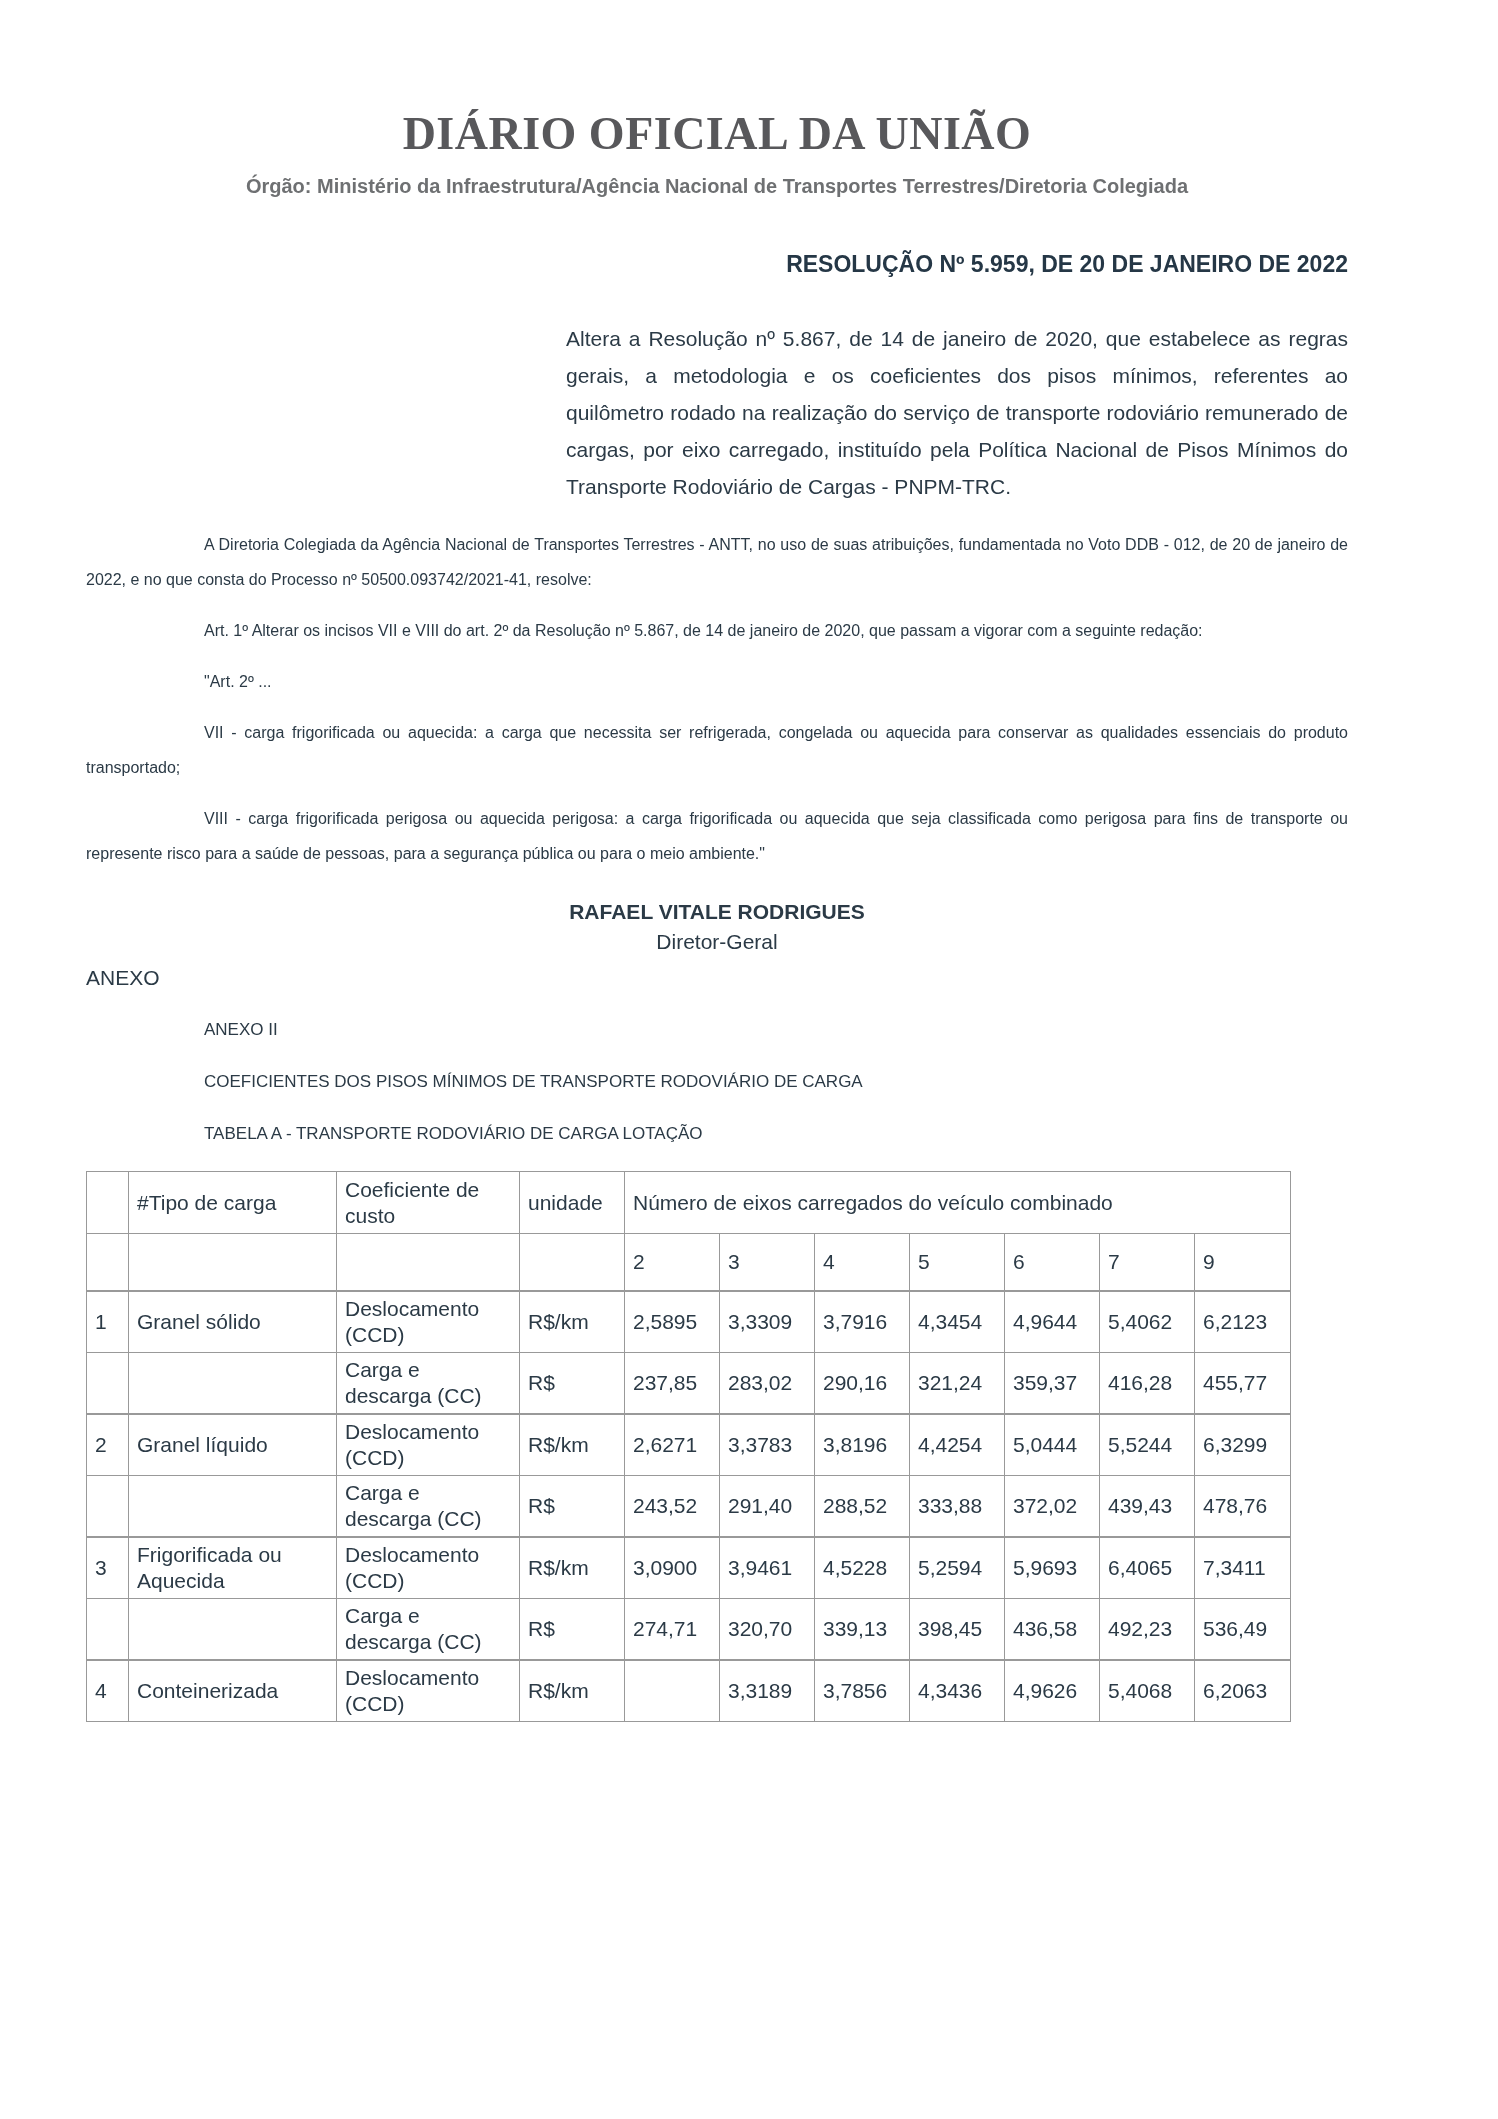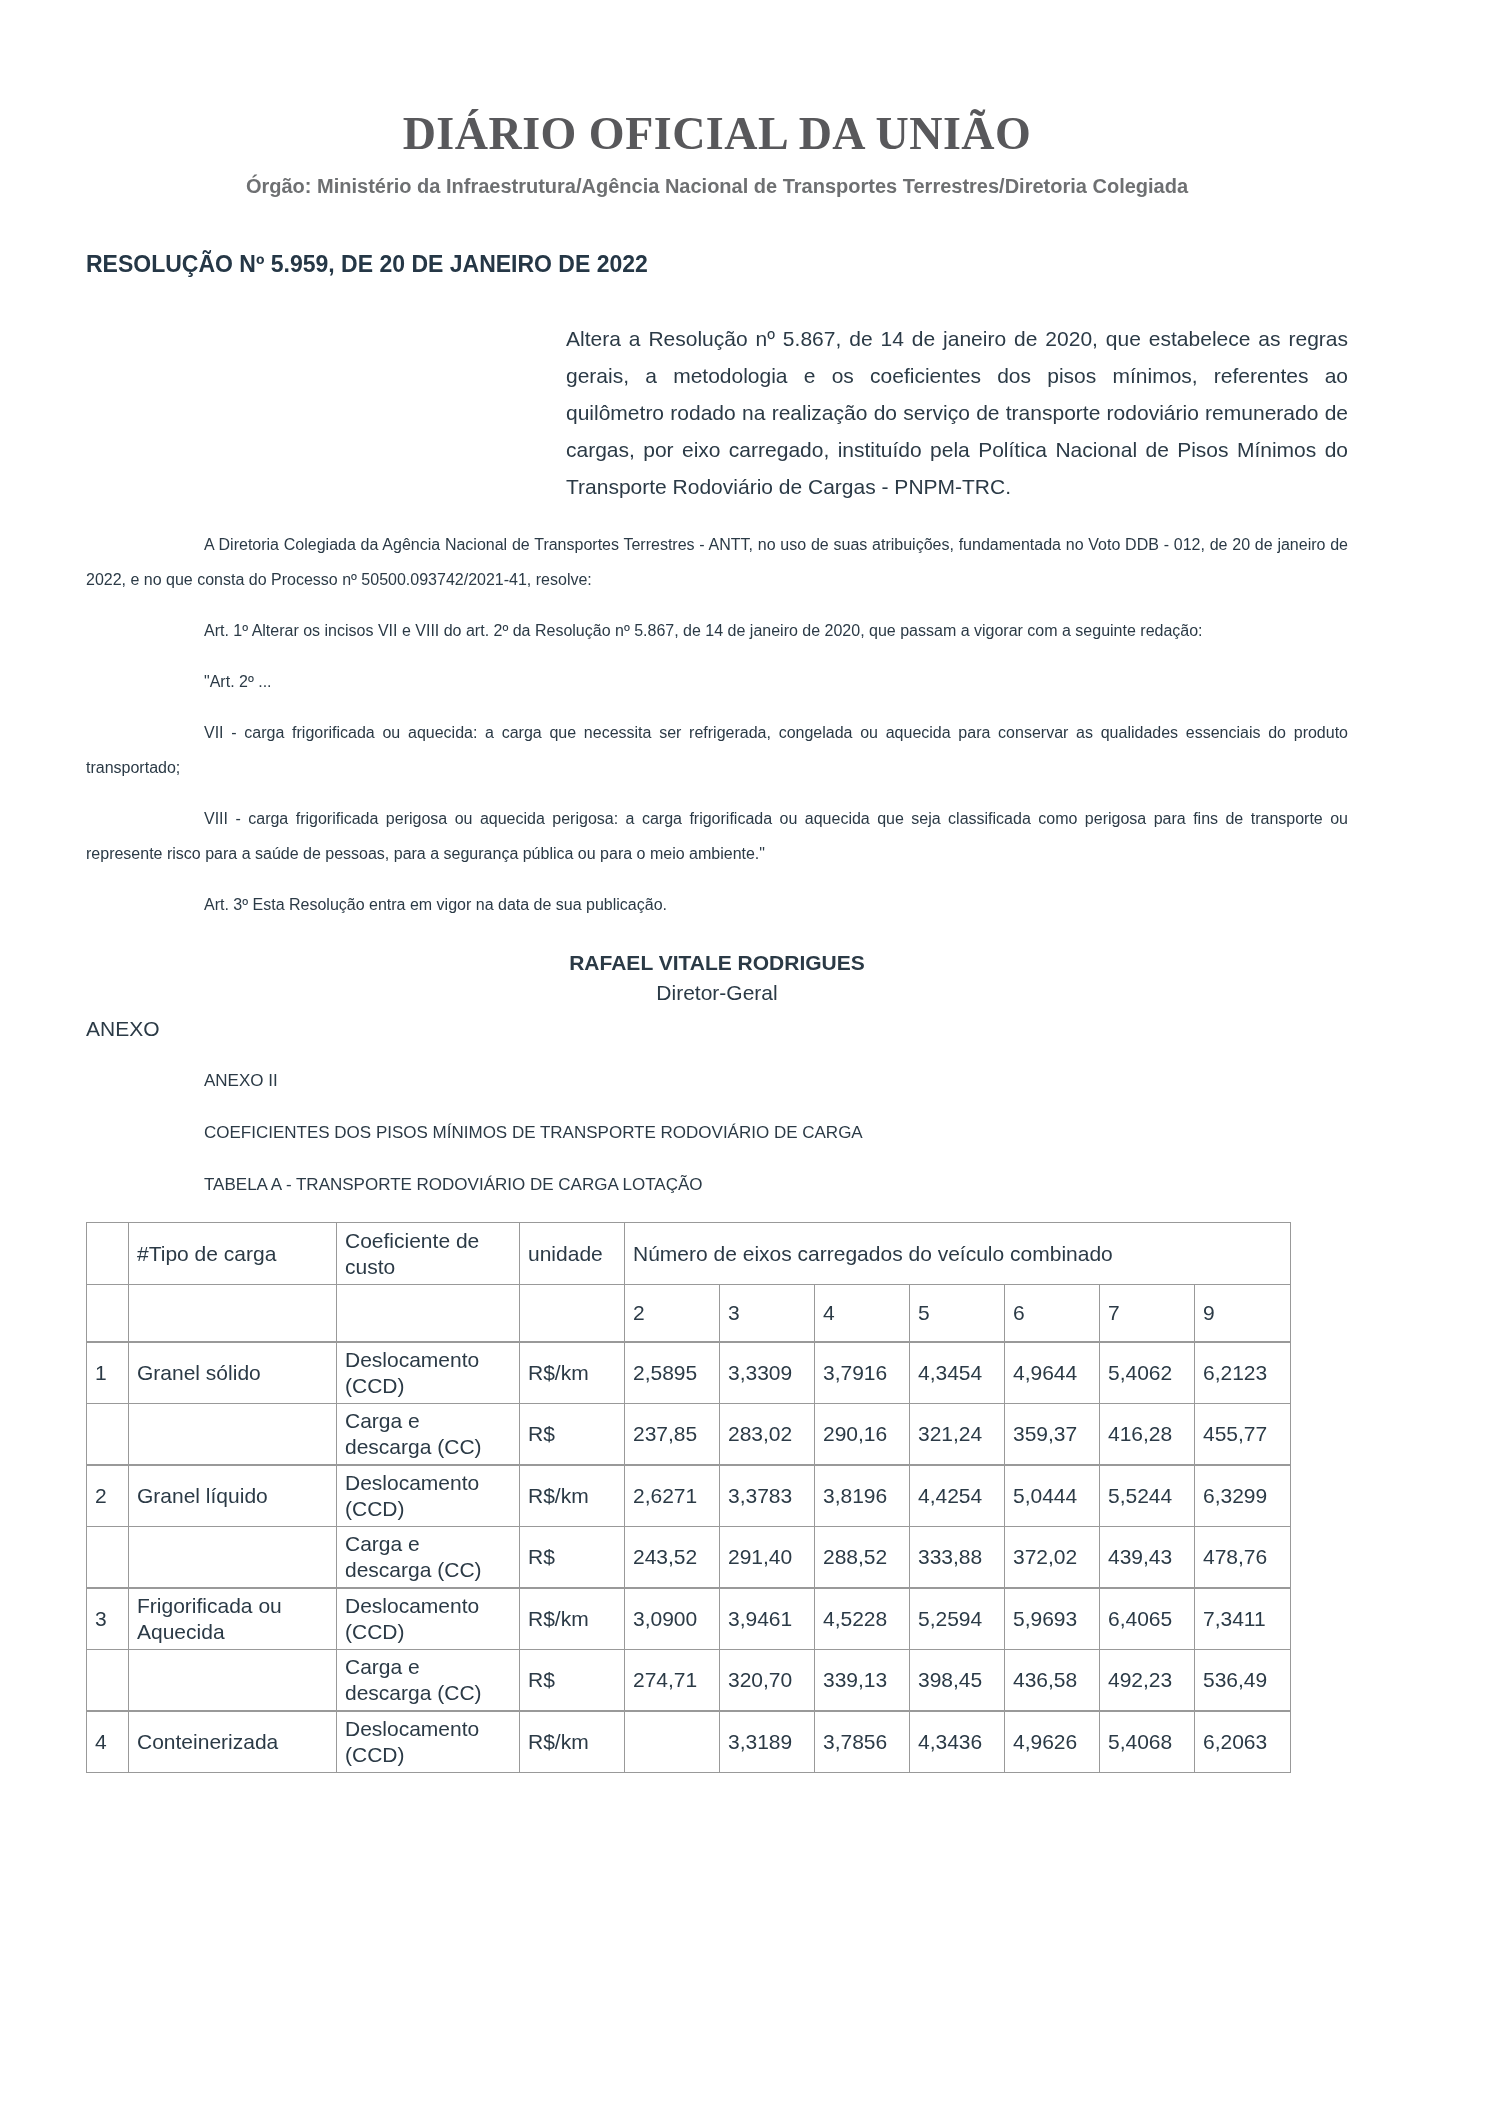--- a/index.html
+++ b/index.html
@@ -36,21 +36,21 @@
     text-align: center;
     font-size: 20px;
     line-height: 24px;
     font-weight: bold;
     color: #6e7072;
   }
 
   
   h2.res-heading {
     margin: 52px 0 0;
-    text-align: left;
+    text-align: right;
     font-size: 23px;
     line-height: 28px;
     font-weight: bold;
     color: #253746;
   }
   .ementa {
     margin: 42px 0 0 480px;
     text-align: justify;
     font-size: 21px;
     line-height: 37px;
@@ -106,21 +106,20 @@
     <h2 class="res-heading">RESOLUÇÃO Nº 5.959, DE 20 DE JANEIRO DE 2022</h2>
 
     <p class="ementa">Altera a Resolução nº 5.867, de 14 de janeiro de 2020, que estabelece as regras gerais, a metodologia e os coeficientes dos pisos mínimos, referentes ao quilômetro rodado na realização do serviço de transporte rodoviário remunerado de cargas, por eixo carregado, instituído pela Política Nacional de Pisos Mínimos do Transporte Rodoviário de Cargas - PNPM-TRC.</p>
 
     <div id="paragraphs">
         <p class="para">A Diretoria Colegiada da Agência Nacional de Transportes Terrestres - ANTT, no uso de suas atribuições, fundamentada no Voto DDB - 012, de 20 de janeiro de 2022, e no que consta do Processo nº 50500.093742/2021-41, resolve:</p>
         <p class="para">Art. 1º Alterar os incisos VII e VIII do art. 2º da Resolução nº 5.867, de 14 de janeiro de 2020, que passam a vigorar com a seguinte redação:</p>
         <p class="para">"Art. 2º ...</p>
         <p class="para">VII - carga frigorificada ou aquecida: a carga que necessita ser refrigerada, congelada ou aquecida para conservar as qualidades essenciais do produto transportado;</p>
         <p class="para">VIII - carga frigorificada perigosa ou aquecida perigosa: a carga frigorificada ou aquecida que seja classificada como perigosa para fins de transporte ou represente risco para a saúde de pessoas, para a segurança pública ou para o meio ambiente."</p>
-        <p class="para">Art. 3º Esta Resolução entra em vigor na data de sua publicação.</p>
       </div>
 
     <div class="signature">
       <p class="sig-name">RAFAEL VITALE RODRIGUES</p>
       <p class="sig-role">Diretor-Geral</p>
     </div>
 
     <p class="annex-label">ANEXO</p>
 
     <div id="annex-items">

